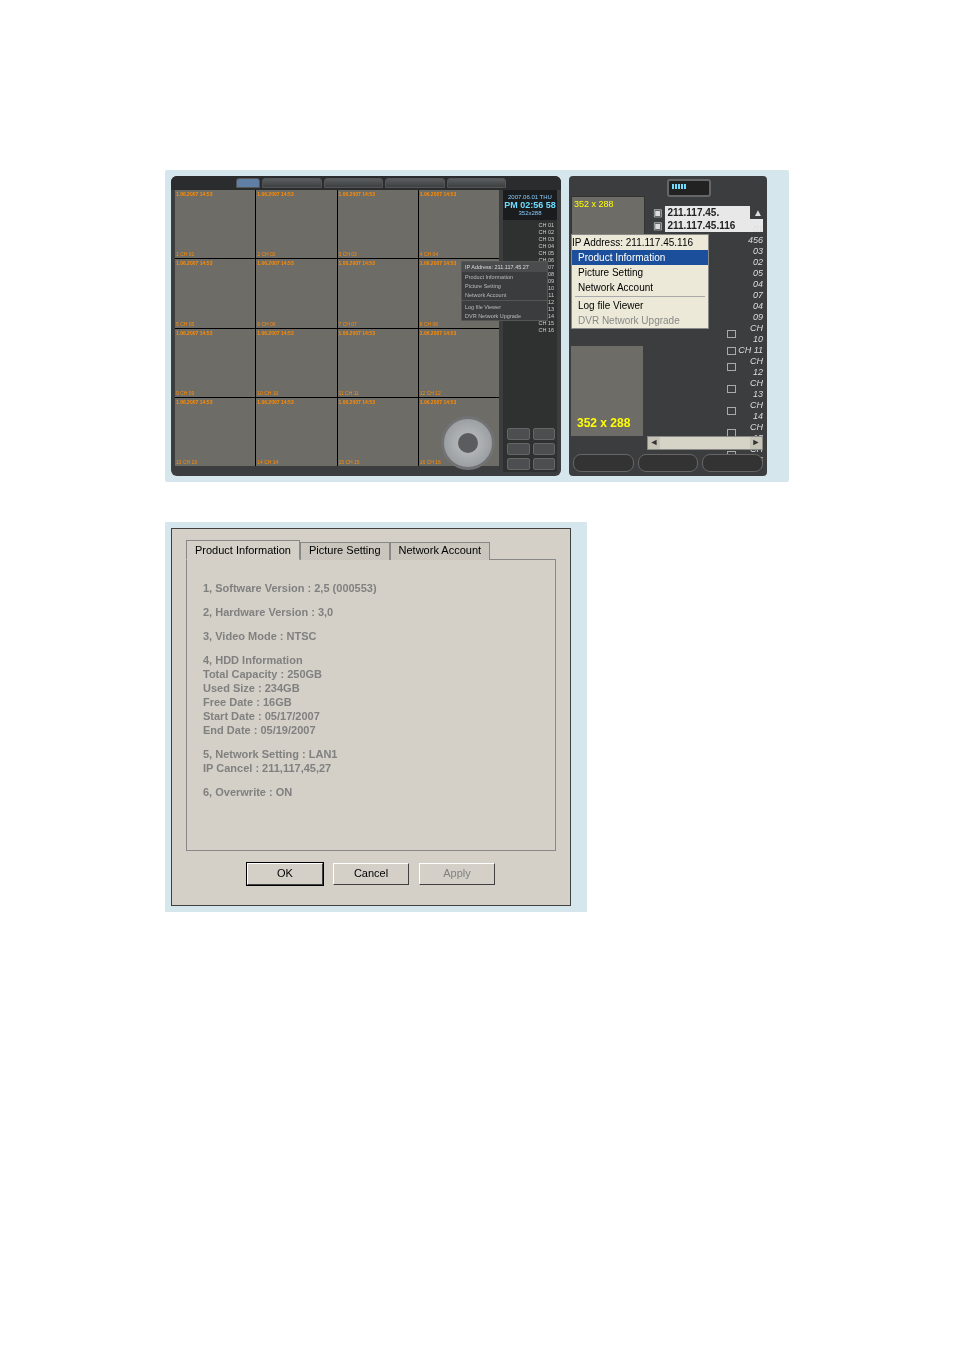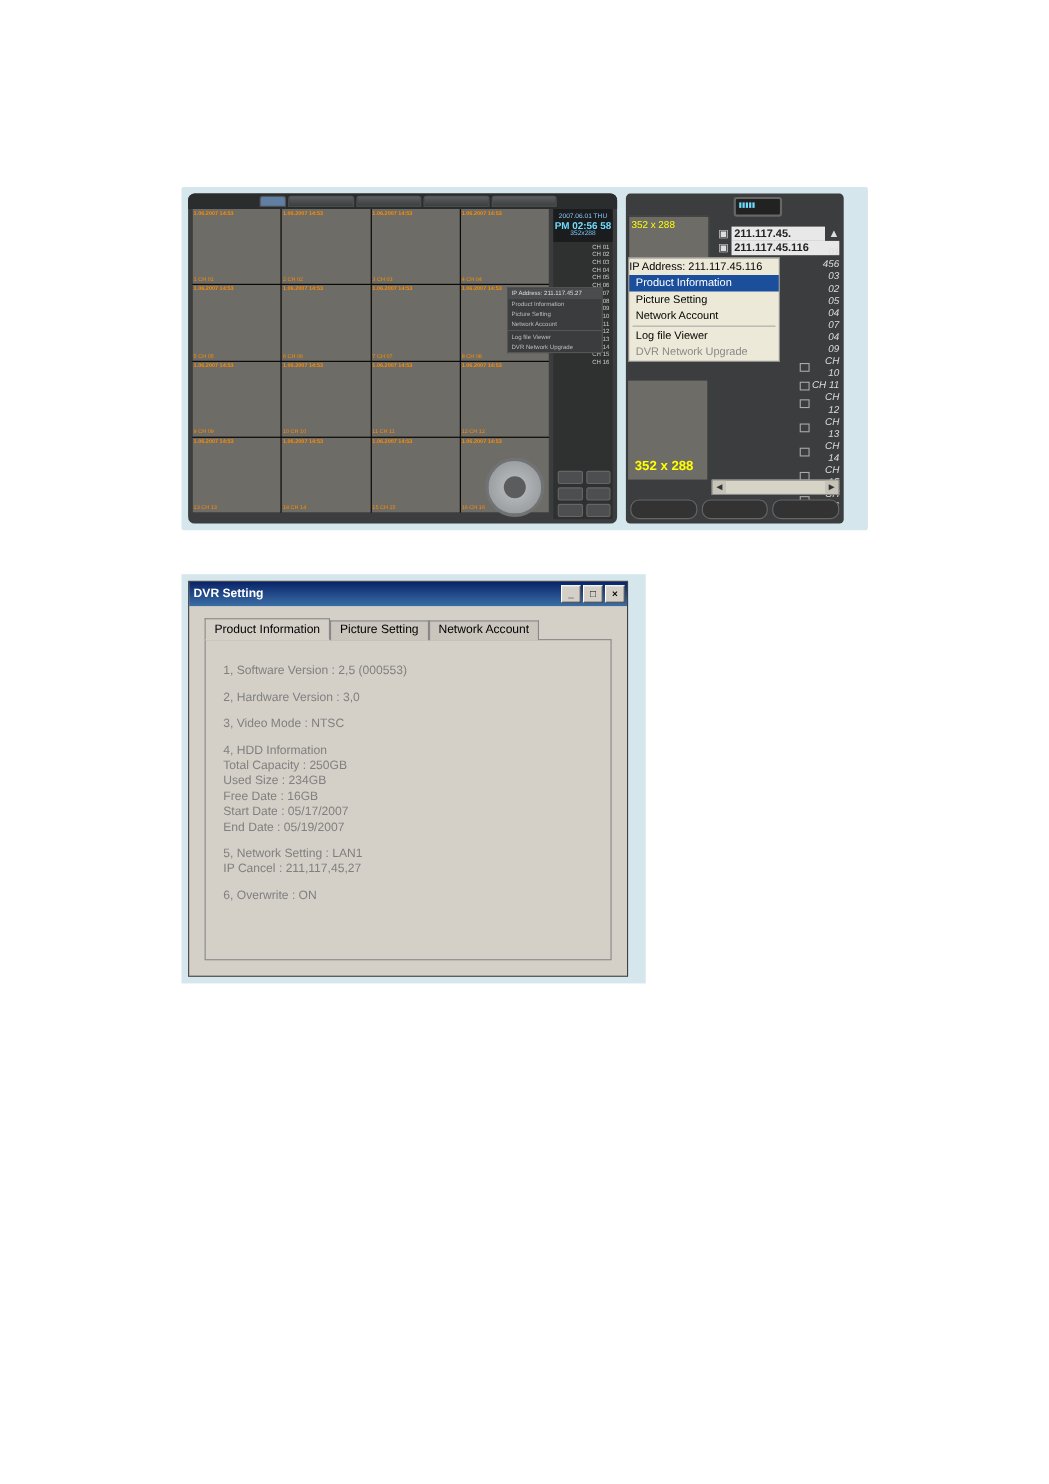--- a/index.html
+++ b/index.html
@@ -172,21 +172,21 @@
     background:#d4d0c8; border-bottom:none;
     font-size:11px;
   }
   .dialog .tab.active { background:#d4d0c8; border-bottom:1px solid #d4d0c8; z-index:2; position:relative;}
   .dialog .tab:not(.active){ background:#cac6be; margin-top:2px; padding-top:1px;}
   .dialog .tabpane {
     border:1px solid #888; background:#d4d0c8;
     padding:20px 16px 30px 16px; min-height:240px;
     color:#808080;
   }
-  .dialog .tabpane .line { margin:2px 0; }
+  .dialog .tabpane .line { margin:2px 0;font-weight:bold; }
   .dialog .tabpane .sub { }
   .dialog .tabpane .gap { height:8px; }
   .dialog .btnrow { display:flex; justify-content:center; gap:10px; padding:12px 0 6px 0; }
   .dialog .btn {
     width:74px; height:20px; background:#d4d0c8;
     border:1px solid #404040; border-top-color:#fff; border-left-color:#fff;
     font-size:11px; text-align:center; line-height:18px;
   }
   .dialog .btn.default { outline:1px solid #000; }
   .dialog .btn.disabled { color:#808080; }
@@ -420,26 +420,20 @@
       <div class="brow">
         <div class="b"></div>
         <div class="b"></div>
         <div class="b"></div>
       </div>
     </div>
   </div>
 
   <div class="dlg-wrap">
     <div class="dialog">
-      <div class="titlebar">
-        <span class="t">DVR Setting</span>
-        <span class="wbtn">_</span>
-        <span class="wbtn">□</span>
-        <span class="wbtn">×</span>
-      </div>
       <div class="body">
         <div class="tabs">
           <div class="tab active">Product Information</div>
           <div class="tab">Picture Setting</div>
           <div class="tab">Network Account</div>
         </div>
         <div class="tabpane">
           <div class="line">1, Software Version : 2,5 (000553)</div>
           <div class="gap"></div>
           <div class="line">2, Hardware Version : 3,0</div>
@@ -451,16 +445,21 @@
           <div class="line sub">Used Size : 234GB</div>
           <div class="line sub">Free Date : 16GB</div>
           <div class="line sub">Start Date : 05/17/2007</div>
           <div class="line sub">End Date : 05/19/2007</div>
           <div class="gap"></div>
           <div class="line">5, Network Setting : LAN1</div>
           <div class="line sub">IP Cancel : 211,117,45,27</div>
           <div class="gap"></div>
           <div class="line">6, Overwrite : ON</div>
         </div>
+        <div class="btnrow">
+          <div class="btn default">OK</div>
+          <div class="btn">Cancel</div>
+          <div class="btn disabled">Apply</div>
+        </div>
       </div>
     </div>
   </div>
 </div>
 
 </body></html>

